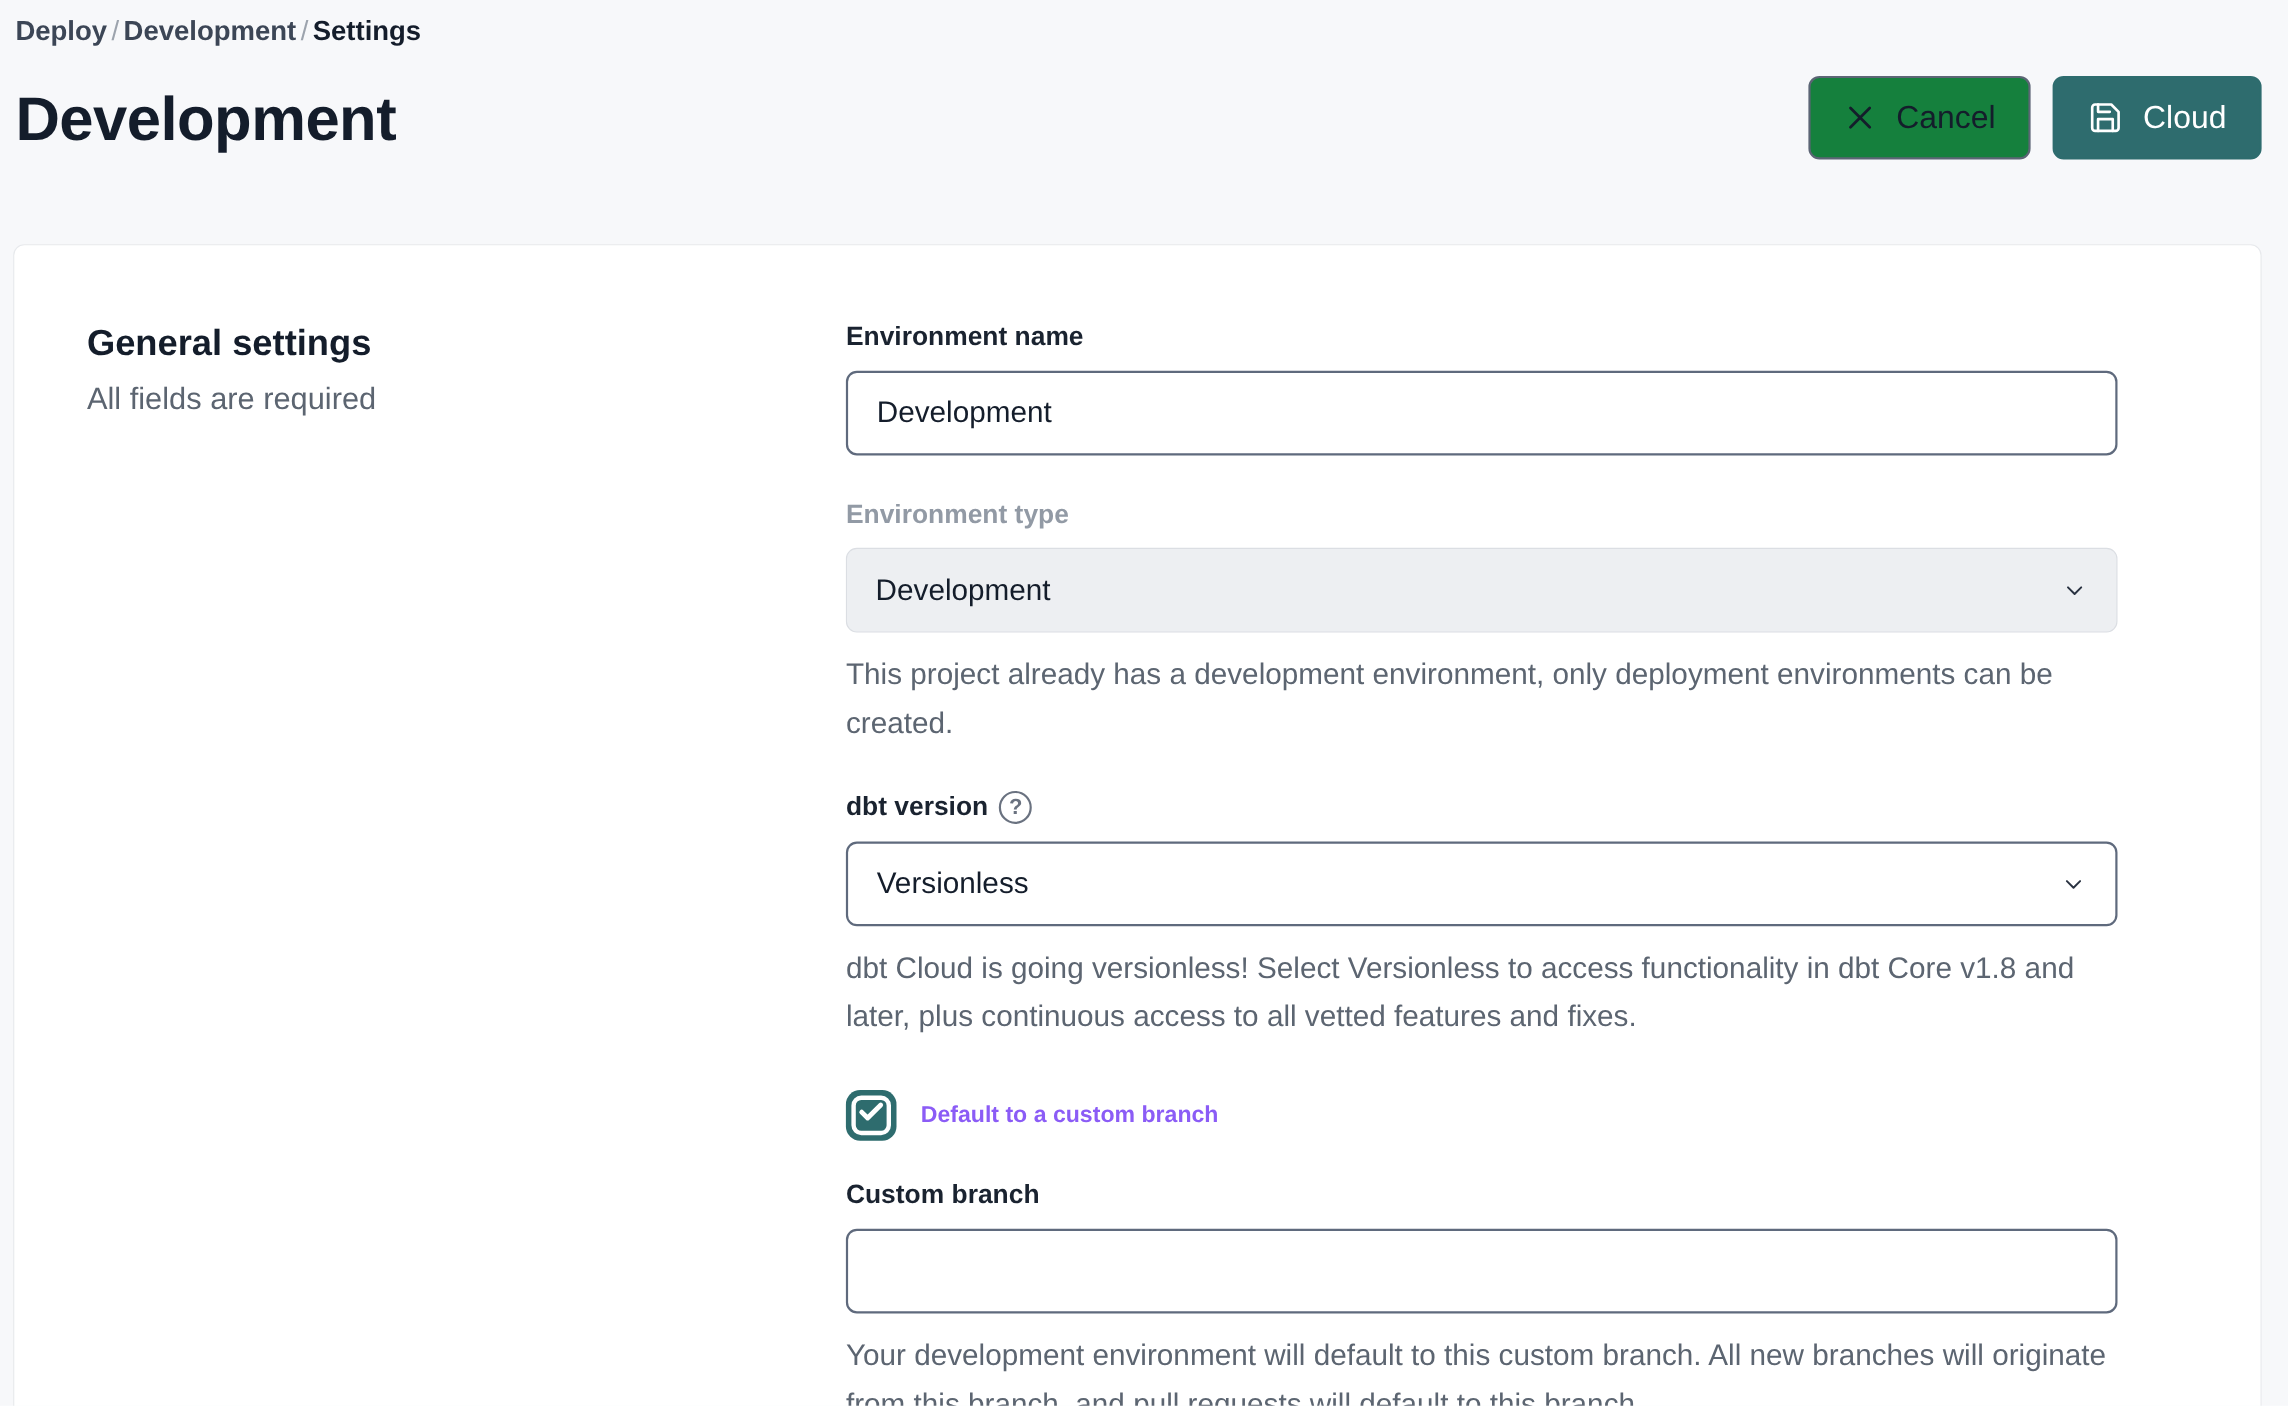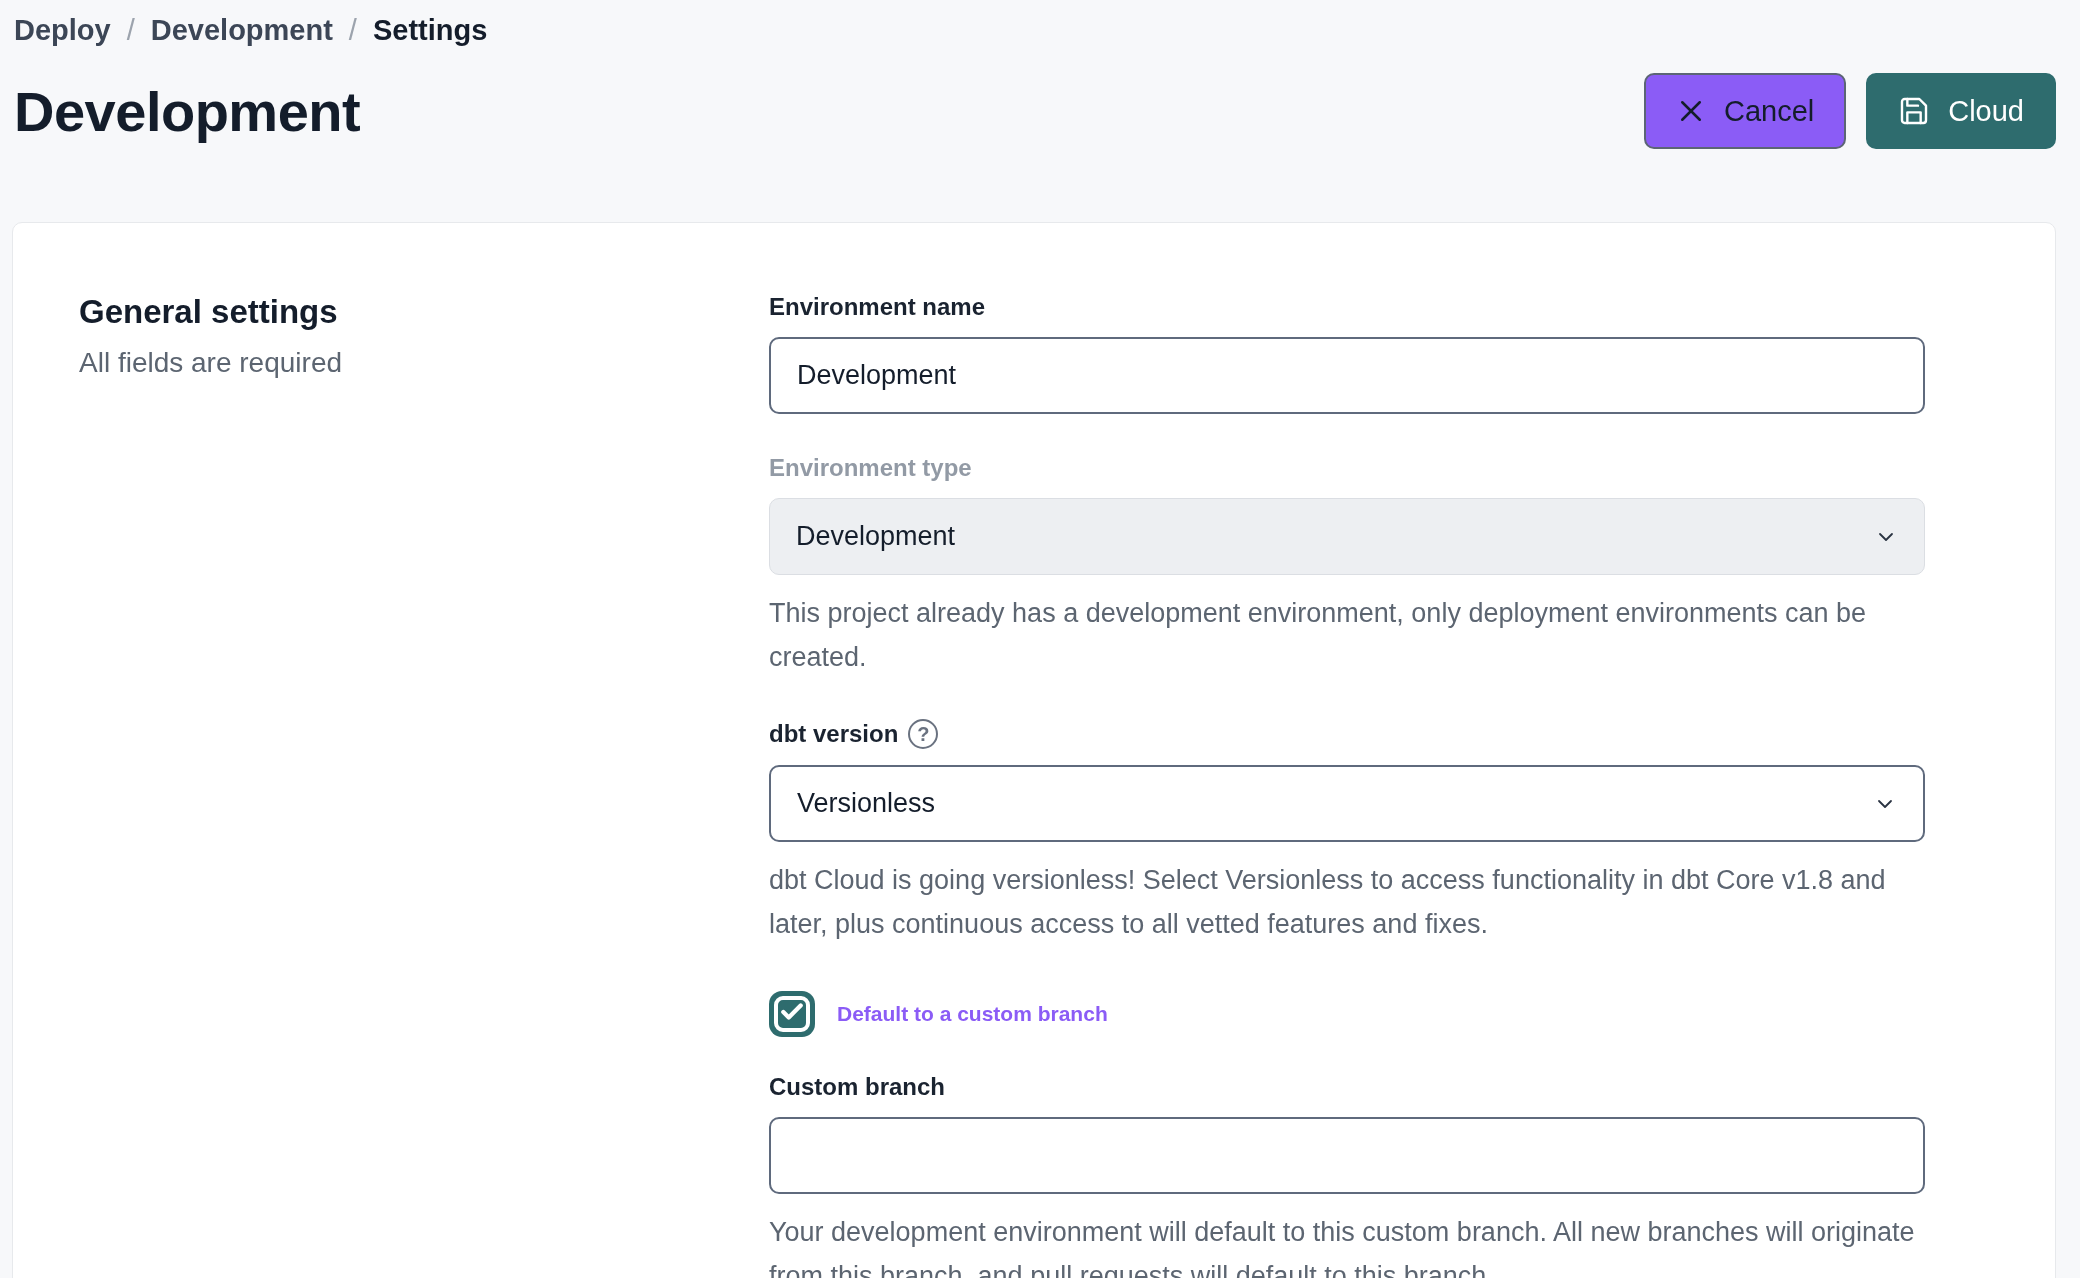--- a/index.html
+++ b/index.html
@@ -6,42 +6,42 @@
   html,body { width:2080px; height:1278px; }
   body {
     font-family:"Liberation Sans","DejaVu Sans",sans-serif;
     background:#F7F8FA;
     color:#1A2330;
     overflow:hidden;
     position:relative;
   }
   .topbar { padding:14px 24px 0 14px; }
   .breadcrumb {
-    display:flex; align-items:center; gap:16px;
-    font-size:29px; font-weight:700; color:#3C4656;
+    display:flex; align-items:center; gap:4px;
+    font-size:25px; font-weight:700; color:#3C4656;
   }
   .breadcrumb .sep { color:#9CA3AD; font-weight:400; }
   .crumb { cursor:pointer; }
   .crumb-current { color:#141D2B; }
 
   .header-row {
     display:flex; justify-content:space-between; align-items:center;
     padding:26px 24px 0 14px;
   }
   .page-title {
     font-size:56px; font-weight:700; color:#141D2B; letter-spacing:-0.5px;
   }
   .actions { display:flex; gap:20px; align-items:center; }
   .btn {
     height:76px; border-radius:10px; font-size:29px; font-weight:400;
     display:inline-flex; align-items:center; gap:18px; padding:0 30px;
     cursor:pointer; font-family:inherit;
   }
   .btn-cancel {
-    background:#8b5cf6; border:2px solid #5C6575; color:#141D2B;
+    background:#15803d; border:2px solid #5C6575; color:#141D2B;
   }
   .btn-save {
     background:#2E6C6E; border:2px solid #2E6C6E; color:#FFFFFF;
   }
   .btn svg { display:block; }
 
   .card {
     position:absolute; left:12px; top:222px; width:2044px; height:1200px;
     background:#FFFFFF; border:1px solid #E7E9EC; border-radius:10px;
   }

